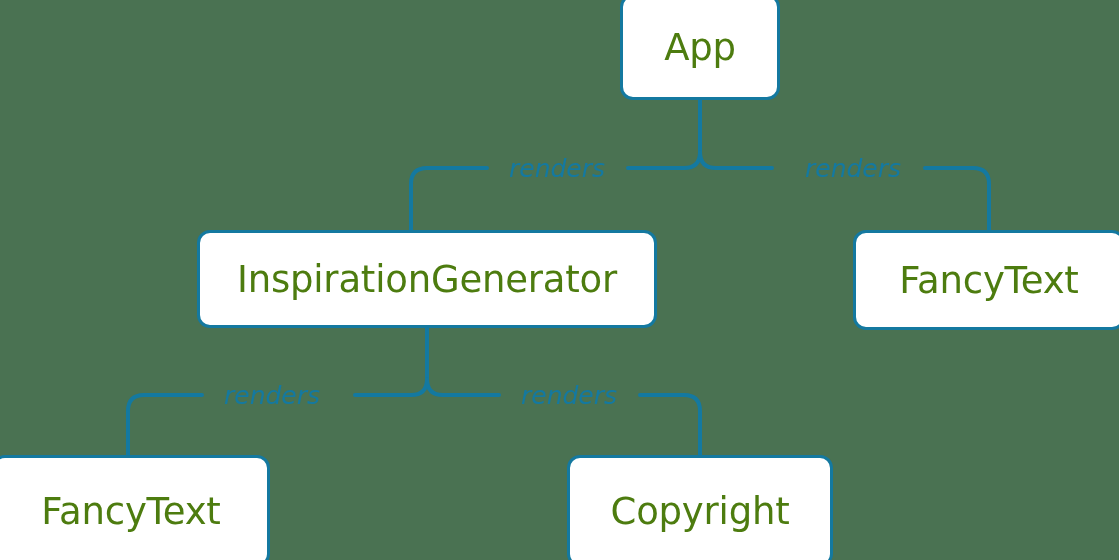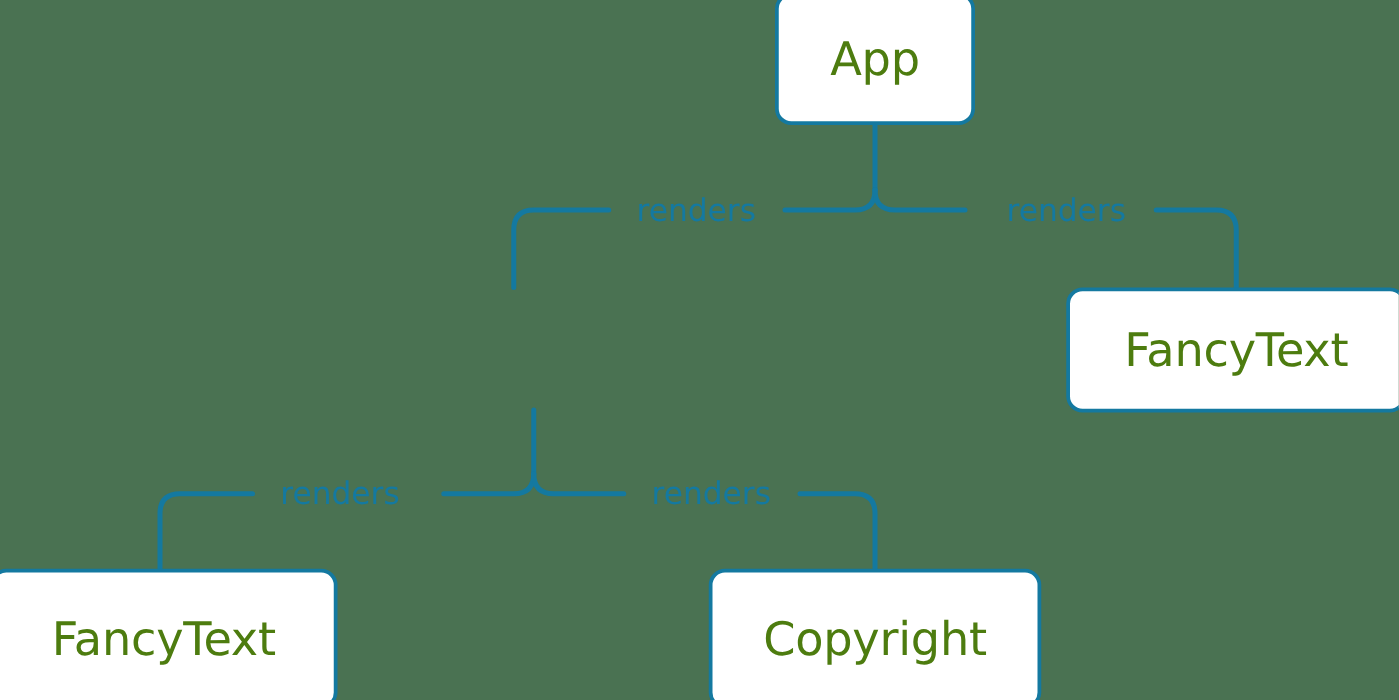--- a/index.html
+++ b/index.html
@@ -45,20 +45,21 @@
     white-space: nowrap;
   }
   .edge-label {
     position: absolute;
     color: #1479a0;
     font-size: 25px;
     line-height: 1;
     white-space: nowrap;
     z-index: 3;
     transform: translate(-50%, -50%);
+    font-style: italic;
   }
 
   
   #node-app            { left: 620px;  top: -6px;   width: 160px; height: 106px; }
   #node-inspiration    { left: 197px;  top: 230px;  width: 460px; height: 98px;  }
   #node-fancytext-right{ left: 853px;  top: 230px;  width: 272px; height: 100px; }
   #node-fancytext-left { left: -8px;   top: 455px;  width: 278px; height: 112px; }
   #node-copyright      { left: 567px;  top: 455px;  width: 266px; height: 112px; }
 
   #label-renders-1 { left: 557px; top: 168px; }
@@ -89,20 +90,23 @@
       <path d="M202,395 L144,395 Q128,395 128,411 L128,455"></path>
 
       <path d="M640,395 L684,395 Q700,395 700,411 L700,455"></path>
     </g>
   </svg>
 
   <div class="node" id="node-app">
     <span class="node-label">App</span>
   </div>
 
+  <div class="node" id="node-inspiration">
+    <span class="node-label">InspirationGenerator</span>
+  </div>
 
   <div class="node" id="node-fancytext-right">
     <span class="node-label">FancyText</span>
   </div>
 
   <div class="node" id="node-fancytext-left">
     <span class="node-label">FancyText</span>
   </div>
 
   <div class="node" id="node-copyright">

